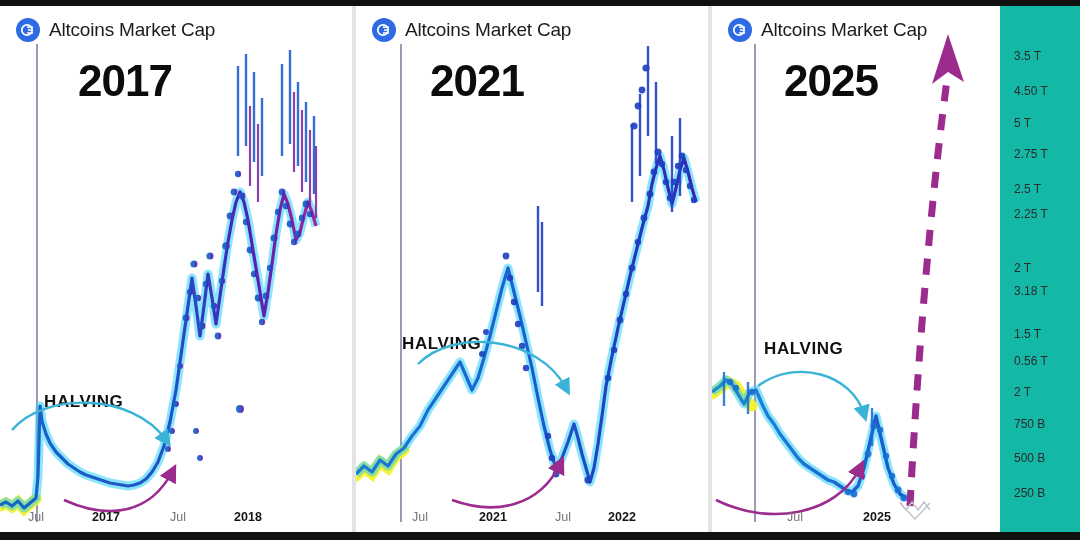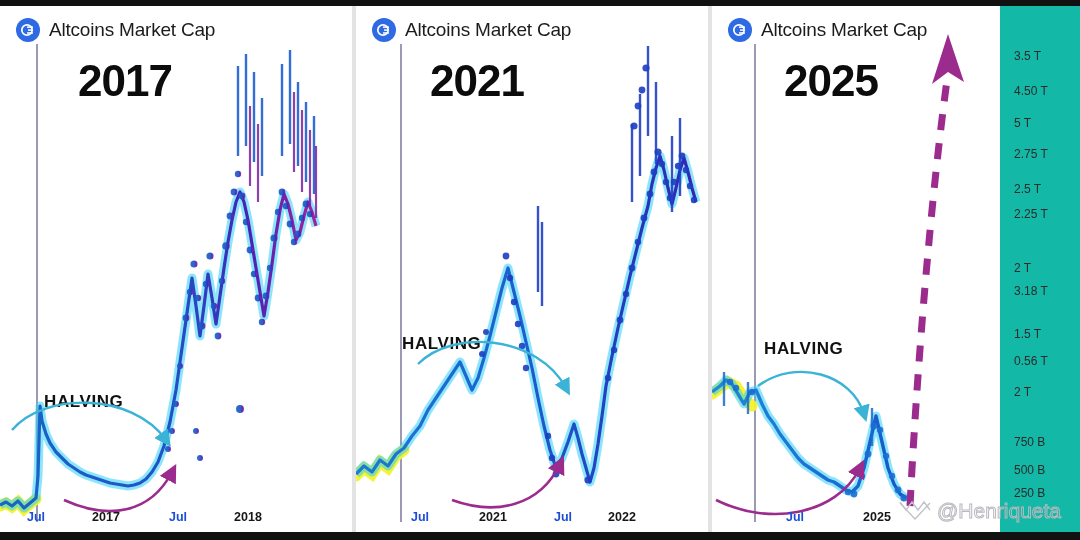--- a/index.html
+++ b/index.html
@@ -69,24 +69,23 @@
     letter-spacing:0.6px; font-family:"Liberation Sans", sans-serif;
   }
   #panel-0 .halving-label { left:44px; top:386px; }
   #panel-1 .halving-label { left:46px; top:328px; }
   #panel-2 .halving-label { left:52px; top:333px; }
 
   .chart-svg { position:absolute; left:0; top:0; }
 
   
   .xtick {
-    position:absolute; bottom:8px; font-size:12.5px; color:#1d4ed8;
+    position:absolute; bottom:8px; font-size:12.5px; color:#737373;
     font-family:"Liberation Sans", sans-serif; transform:translateX(-50%);
     white-space:nowrap;
-    font-weight:bold;
   }
   .xtick.bold { font-weight:bold; color:#161616; font-size:12.5px; }
 
   
   .ytick {
     position:absolute; left:14px; font-size:12px; color:#2b2b2b;
     font-family:"Liberation Sans", sans-serif; white-space:nowrap;
     transform:translateY(-50%);
   }
 
@@ -429,28 +428,27 @@
     <div class="ytick" style="top:85px">4.50 T</div>
     <div class="ytick" style="top:117px">5 T</div>
     <div class="ytick" style="top:148px">2.75 T</div>
     <div class="ytick" style="top:183px">2.5 T</div>
     <div class="ytick" style="top:208px">2.25 T</div>
     <div class="ytick" style="top:262px">2 T</div>
     <div class="ytick" style="top:285px">3.18 T</div>
     <div class="ytick" style="top:328px">1.5 T</div>
     <div class="ytick" style="top:355px">0.56 T</div>
     <div class="ytick" style="top:386px">2 T</div>
-    <div class="ytick" style="top:436px">750 B</div>
-    <div class="ytick" style="top:464px">500 B</div>
+    <div class="ytick" style="top:418px">750 B</div>
+    <div class="ytick" style="top:452px">500 B</div>
     <div class="ytick" style="top:487px">250 B</div>
   </div>
 
   <div class="watermark">
     <span>
       <svg width="34" height="22" viewBox="0 0 34 22">
         <path d="M2,4 L8,12 L14,4 L20,12 L26,4 L32,12" fill="none" stroke="#c2c2c8" stroke-width="1.4"></path>
         <path d="M2,5 L17,21 L32,5" fill="none" stroke="#c2c2c8" stroke-width="1.4"></path>
       </svg>
     </span>
-    <span class="wm-text">@Henriqueta</span>
   </div>
 
 </div>
 
 </body></html>

